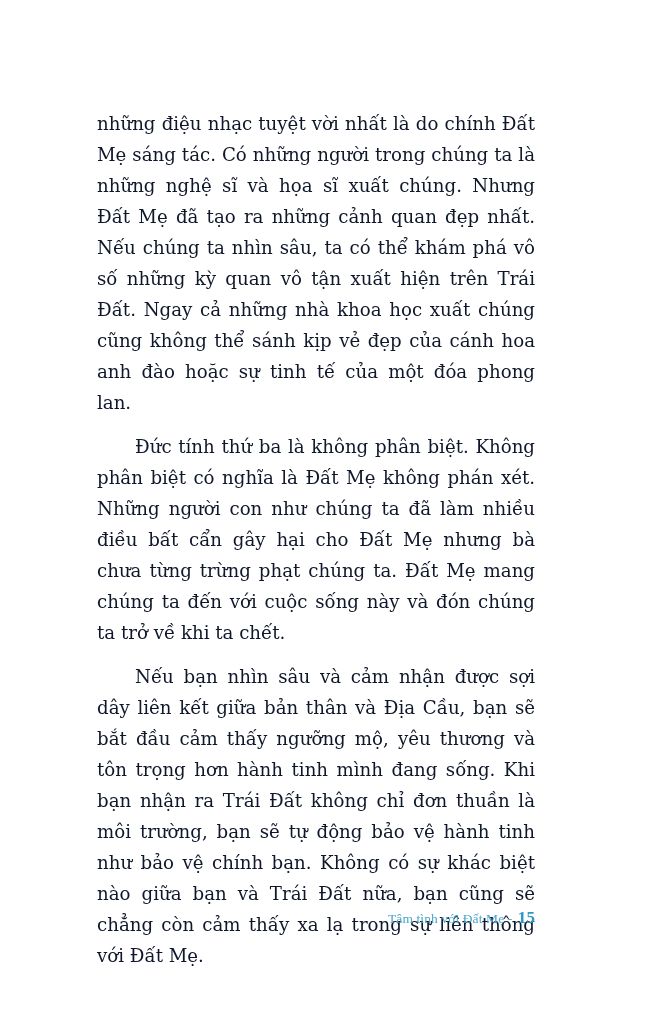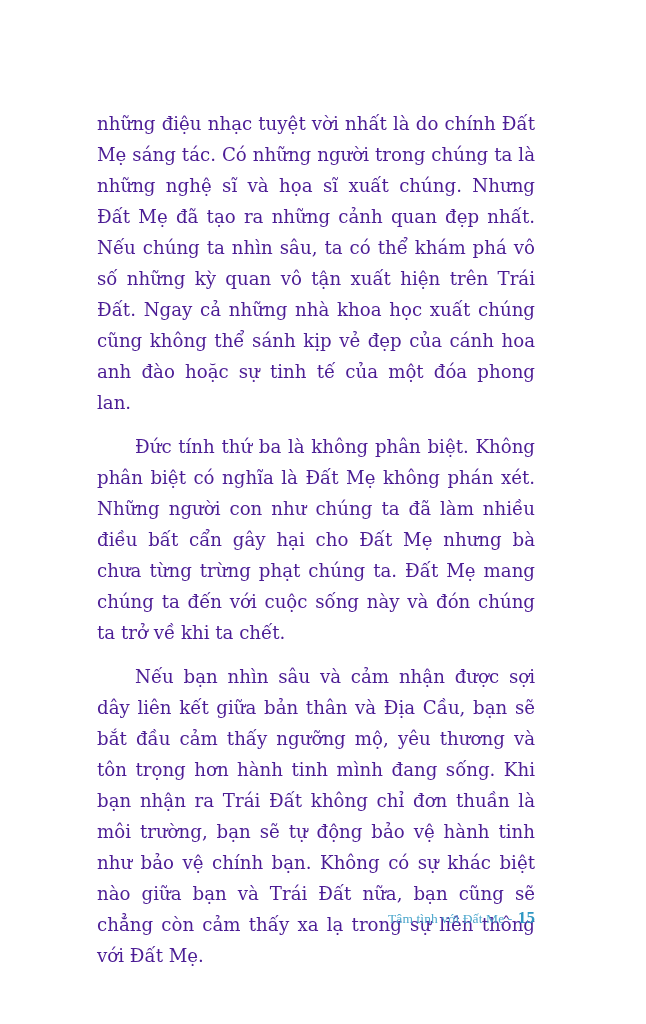--- a/index.html
+++ b/index.html
@@ -6,21 +6,21 @@
   body { width: 646px; height: 1024px; position: relative; overflow: hidden; }
   .page {
     position: absolute; left: 0; top: 0; width: 646px; height: 1024px;
     background: #ffffff;
   }
   .text-block {
     position: absolute; left: 97px; top: 108px; width: 438px;
     font-family: "DejaVu Serif", "Liberation Serif", serif;
     font-size: 18.2px;
     line-height: 31px;
-    color: #4c1d95;
+    color: #0f172a;
     text-align: justify;
   }
   .para { margin: 0 0 13px 0; }
   .para.indent { text-indent: 38px; }
   .footer {
     position: absolute; right: 111px; top: 908px;
     font-family: Liberation Serif, serif;
     font-size: 13.5px; color: #4aa6cb;
     letter-spacing: 0.1px;
     white-space: nowrap;

